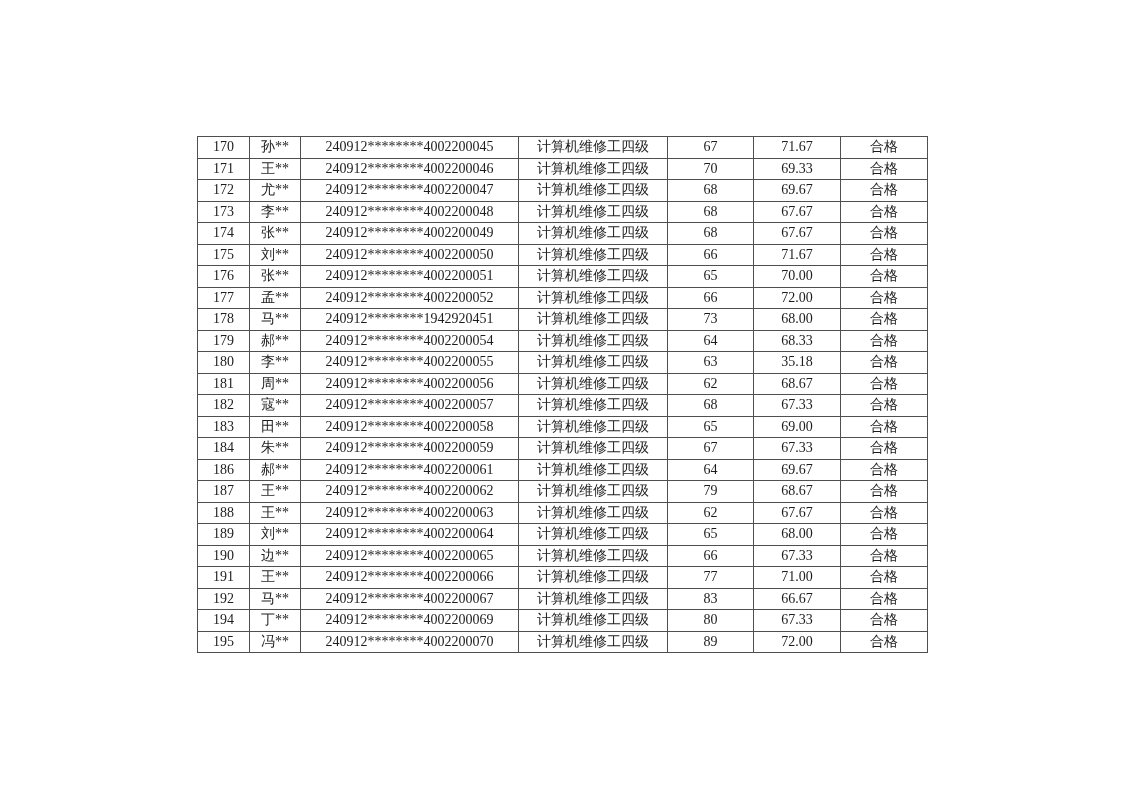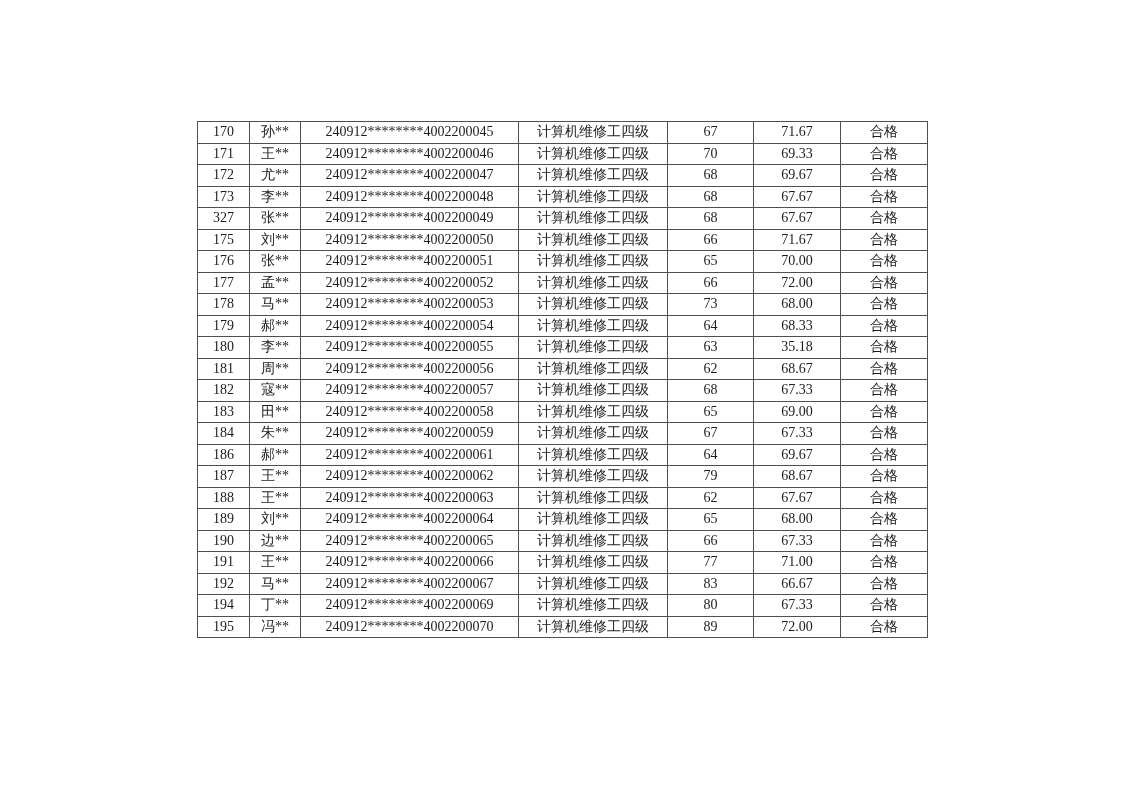--- a/index.html
+++ b/index.html
@@ -12,21 +12,21 @@
     width: 1123px;
     height: 794px;
     background: #ffffff;
     overflow: hidden;
     font-family: "Liberation Serif", "DejaVu Serif", serif;
     color: #1c1c1c;
   }
   table.results-table {
     position: absolute;
     left: 197px;
-    top: 121px;
+    top: 136px;
     width: 730px;
     border-collapse: collapse;
     table-layout: fixed;
   }
   table.results-table td {
     border: 1px solid #4f4f4f;
     height: 20.5px;
     padding: 0;
     text-align: center;
     vertical-align: middle;
@@ -83,21 +83,21 @@
         <tr>
           <td class="col-serial">173</td>
           <td class="col-name">李**</td>
           <td class="col-id_number">240912********4002200048</td>
           <td class="col-occupation">计算机维修工四级</td>
           <td class="col-score1">68</td>
           <td class="col-score2">67.67</td>
           <td class="col-result">合格</td>
         </tr>
         <tr>
-          <td class="col-serial">327</td>
+          <td class="col-serial">174</td>
           <td class="col-name">张**</td>
           <td class="col-id_number">240912********4002200049</td>
           <td class="col-occupation">计算机维修工四级</td>
           <td class="col-score1">68</td>
           <td class="col-score2">67.67</td>
           <td class="col-result">合格</td>
         </tr>
         <tr>
           <td class="col-serial">175</td>
           <td class="col-name">刘**</td>
@@ -121,21 +121,21 @@
           <td class="col-name">孟**</td>
           <td class="col-id_number">240912********4002200052</td>
           <td class="col-occupation">计算机维修工四级</td>
           <td class="col-score1">66</td>
           <td class="col-score2">72.00</td>
           <td class="col-result">合格</td>
         </tr>
         <tr>
           <td class="col-serial">178</td>
           <td class="col-name">马**</td>
-          <td class="col-id_number">240912********4002200053</td>
+          <td class="col-id_number">240912********1942920451</td>
           <td class="col-occupation">计算机维修工四级</td>
           <td class="col-score1">73</td>
           <td class="col-score2">68.00</td>
           <td class="col-result">合格</td>
         </tr>
         <tr>
           <td class="col-serial">179</td>
           <td class="col-name">郝**</td>
           <td class="col-id_number">240912********4002200054</td>
           <td class="col-occupation">计算机维修工四级</td>

